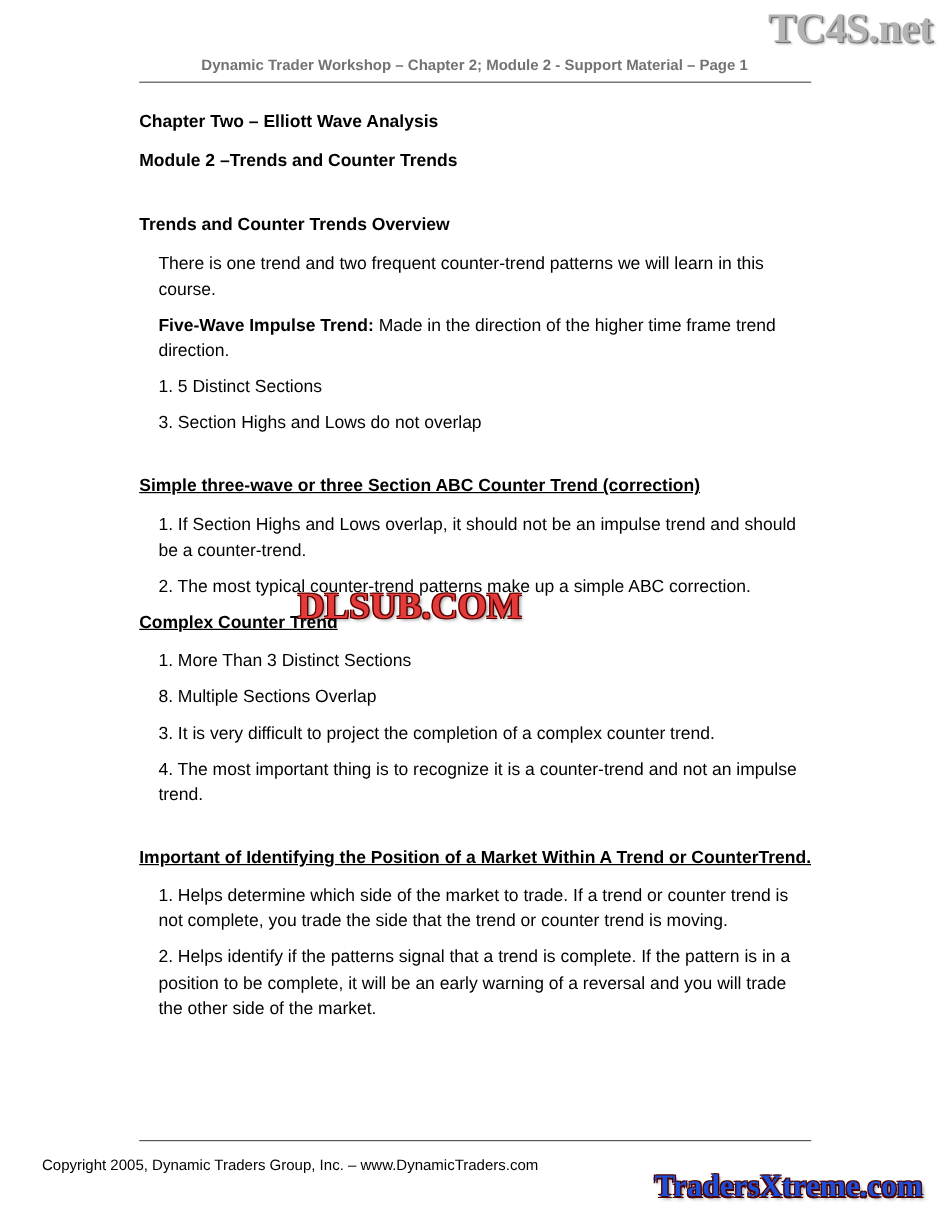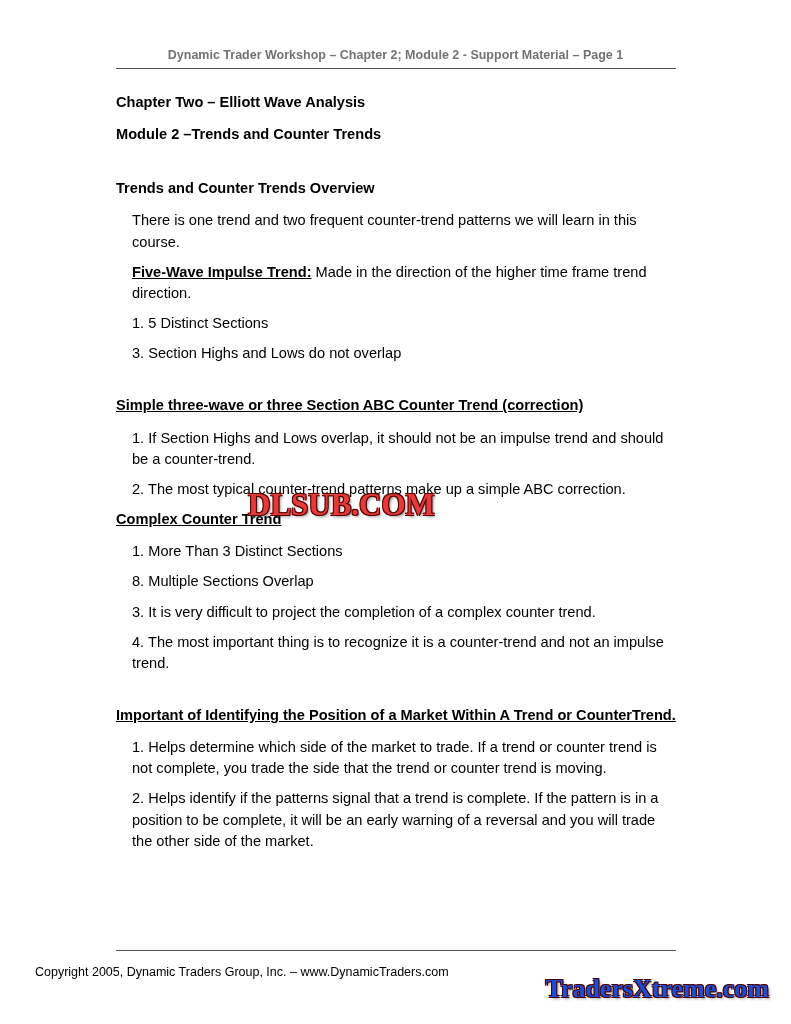--- a/index.html
+++ b/index.html
@@ -116,21 +116,20 @@
   .spacer-lg { height: 22px; }
   .section-head {
     font-weight: bold;
     margin: 0 0 11px 0;
   }
   .section-head.underline {
     text-decoration: underline;
   }
   .lead-bold-underline {
     font-weight: bold;
-    text-decoration: underline;
   }
 
   
   .footer {
     position: absolute;
     top: 962px;
     left: 0;
     right: 0;
     text-align: left;
     padding-left: 35px;
@@ -139,20 +138,21 @@
     font-size: 12.5px;
     color: #000;
     display: inline-block;
   }
 </style>
 </head>
 <body>
 
 <div class="page">
 
+  <div class="wm-top">TC4S.net</div>
 
   <div class="header">
     <span class="header-text">Dynamic Trader Workshop – Chapter 2; Module 2 - Support Material – Page 1</span>
   </div>
   <div class="rule rule-top"></div>
 
   <div class="content">
 
     <div class="title-line">Chapter Two  – Elliott Wave Analysis</div>
     <div class="title-line">Module 2 –Trends and Counter Trends</div>

